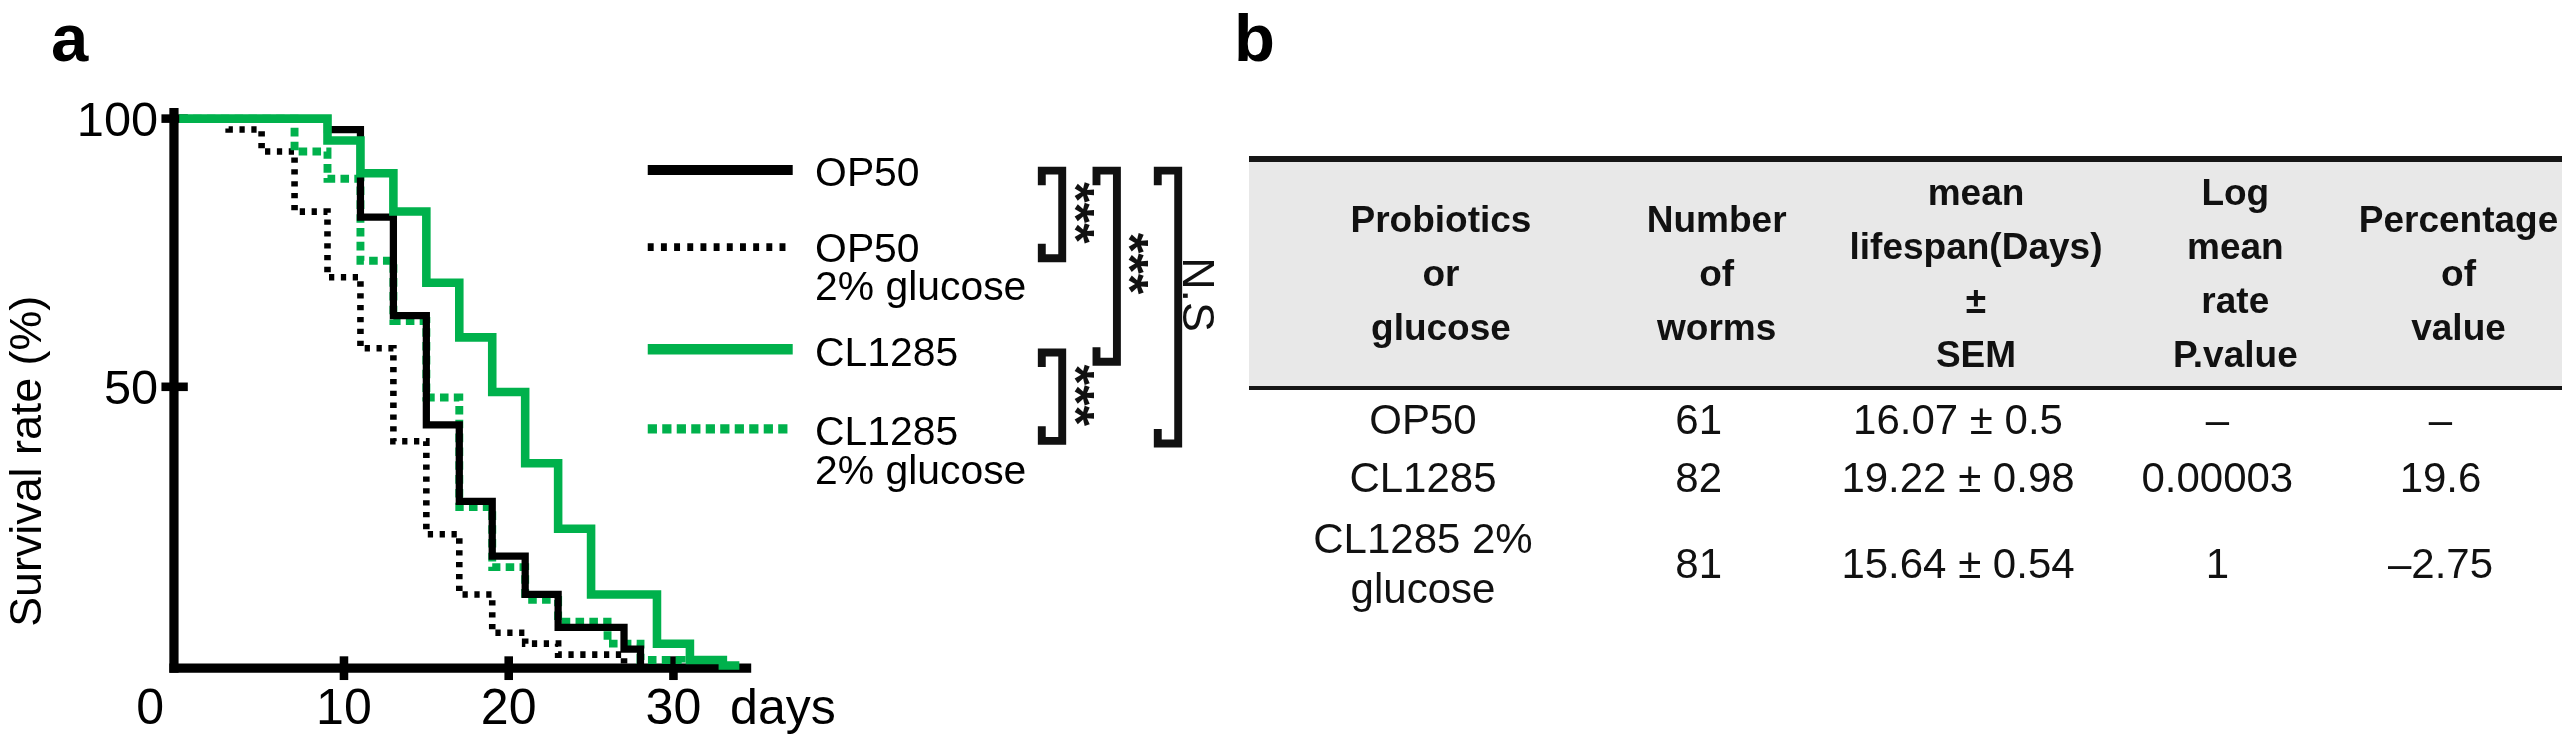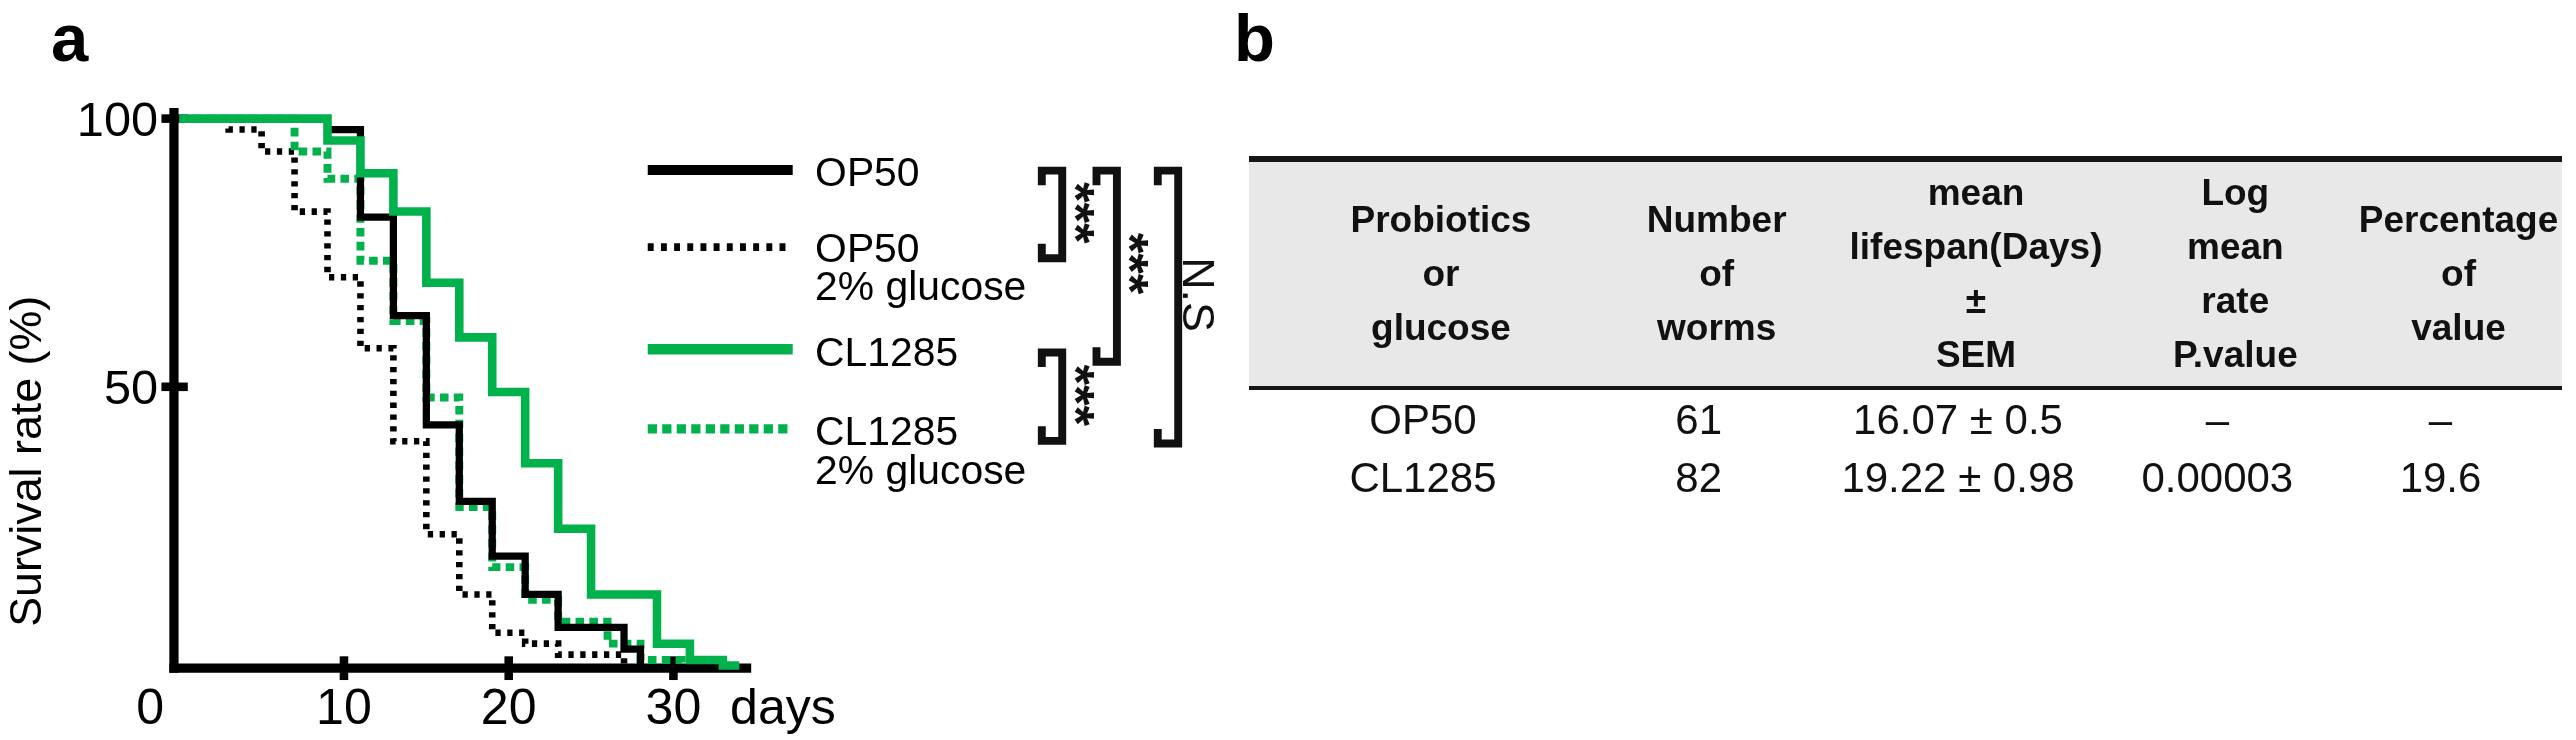--- a/index.html
+++ b/index.html
@@ -125,16 +125,26 @@
       </tr>
       <tr class="r3">
         <td>
           <span class="line">CL1285</span>
         </td>
         <td>82</td>
         <td>19.22 ± 0.98</td>
         <td>0.00003</td>
         <td>19.6</td>
       </tr>
+      <tr class="r4">
+        <td>
+          <span class="line">CL1285 2%</span>
+          <span class="line">glucose</span>
+        </td>
+        <td>81</td>
+        <td>15.64 ± 0.54</td>
+        <td>1</td>
+        <td>–2.75</td>
+      </tr>
     </tbody>
   </table>
 </div>
 
 
 </body></html>

